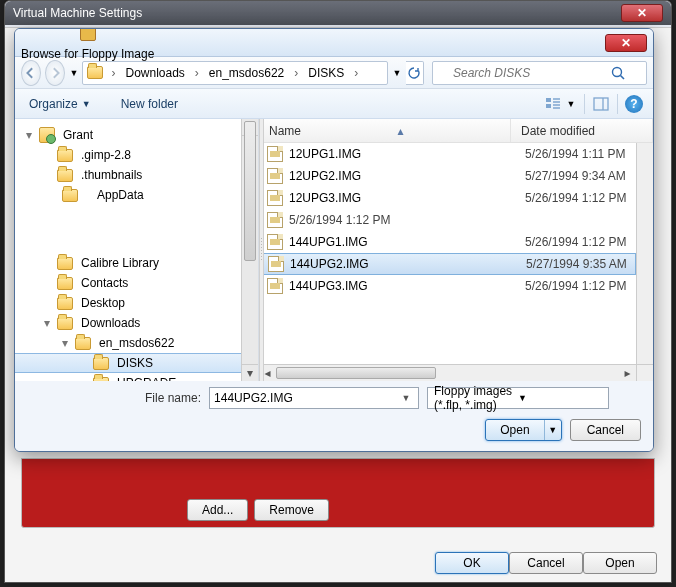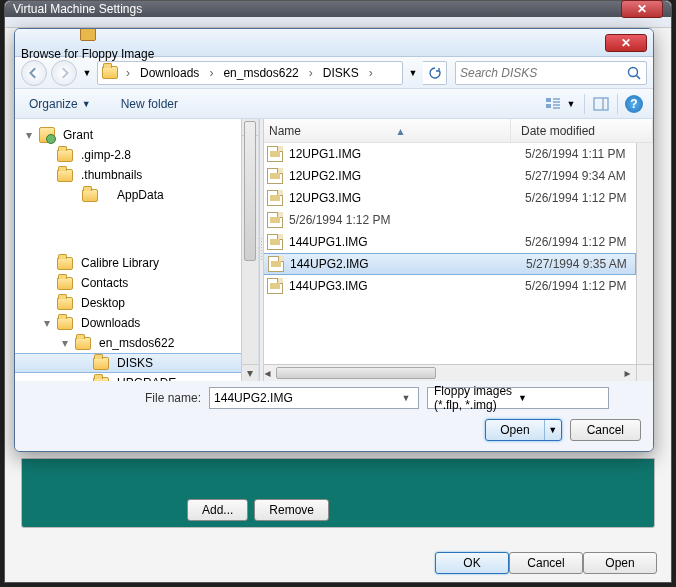--- a/index.html
+++ b/index.html
@@ -1,23 +1,23 @@
 <!DOCTYPE html>
 <html><head>
 <meta charset="utf-8">
 <style>
 * { box-sizing: border-box; margin: 0; padding: 0; font-family: "Segoe UI", Tahoma, sans-serif; font-size: 12px; }
 body { background: #222; width: 676px; height: 587px; overflow: hidden; position: relative; }
 
 
 .outer-window { position: absolute; left: 4px; top: 0; width: 668px; height: 583px; background: #e8ecf4; border: 1px solid #555; border-radius: 6px 6px 0 0; box-shadow: 0 0 8px rgba(0,0,0,.3); }
-.outer-title { height: 16px; background: linear-gradient(#6a6e78,#4c5058); color: #fff; padding: 4px 8px; border-radius: 6px 6px 0 0; display:flex; align-items:center; justify-content:space-between;}
+.outer-title { height: 24px; background: linear-gradient(#6a6e78,#4c5058); color: #fff; padding: 4px 8px; border-radius: 6px 6px 0 0; display:flex; align-items:center; justify-content:space-between;}
 .outer-close { width: 42px; height: 18px; background: linear-gradient(#e07077,#b33); border:1px solid #7a1f1f; border-radius:3px; display:flex; align-items:center; justify-content:center; color:#fff; font-weight:bold; }
 .outer-body { position:absolute; top:26px; left:0; right:0; bottom:0; background:#f4f4f4; border-top:1px solid #ccc; }
-.outer-panel { position:absolute; left:16px; right:16px; top:430px; height:70px; border:1px solid #bbb; background:#0f766e; border-radius: 0 0 3px 3px;}
+.outer-panel { position:absolute; left:16px; right:16px; top:430px; height:70px; border:1px solid #bbb; background:#b91c1c; border-radius: 0 0 3px 3px;}
 .outer-panel-btns { position:absolute; left:165px; top:40px; display:flex; gap:6px;}
 .outer-btn { height:22px; padding:0 14px; background:linear-gradient(#fafafa,#e6e6e6); border:1px solid #8a8a8a; border-radius:3px; cursor:pointer; }
 .outer-footer { position:absolute; bottom:8px; right:14px; display:flex; }
 .outer-footer .btn { width:74px; height:22px; border:1px solid #8a8a8a; border-radius:3px; background:linear-gradient(#fafafa,#e6e6e6); cursor:pointer; display:flex; align-items:center; justify-content:center;}
 .outer-footer .btn.primary { border:1px solid #2b73b8; box-shadow:0 0 2px #5aa6e6; }
 
 
 .dialog { position:absolute; left:14px; top:28px; width:640px; height:424px; background:#f1f5fb; border:1px solid #4f6f99; border-radius:6px; box-shadow:0 6px 20px rgba(0,0,0,.4); overflow:hidden;}
 .dlg-title { height:28px; background:linear-gradient(#f0f6fc,#d7e6f6); border-bottom:1px solid #b5c8df; display:flex; align-items:center; padding:0 6px; justify-content:space-between;}
 .dlg-title-left { display:flex; align-items:center; gap:6px;flex-direction:column; }
@@ -26,21 +26,21 @@
 
 .nav-row { height:32px; display:flex; align-items:center; padding:0 6px; gap:4px; background:linear-gradient(#f9fbfd,#eaf1f9); border-bottom:1px solid #d2dce8;}
 .nav-btn { width:26px; height:26px; border:1px solid #c3cedb; border-radius:50%; background:radial-gradient(#fff,#dfe7f0); display:flex; align-items:center; justify-content:center; cursor:pointer;}
 .nav-btn svg{width:12px;height:12px;}
 .dd-small{ width:12px; height:22px; display:flex;align-items:center;justify-content:center; cursor:pointer;}
 .breadcrumb { flex:0 0 306px; height:24px; border:1px solid #b8c6d8; background:#fff; display:flex; align-items:center; border-radius:2px; overflow:hidden;}
 .bc-folder{ width:20px; height:20px; margin:0 2px; display:flex;align-items:center;justify-content:center;}
 .bc-item { padding:0 6px; height:100%; display:flex; align-items:center; cursor:pointer; }
 .bc-chev{ padding:0 4px; color:#666; cursor:pointer; display:flex;align-items:center;}
 .refresh-btn{ width:24px; height:24px; border:1px solid #b8c6d8; border-left:none; background:#fff; display:flex;align-items:center;justify-content:center;cursor:pointer;border-radius:0 2px 2px 0;}
-.search-box{ flex:1; height:24px; border:1px solid #b8c6d8; background:#fff; display:flex; align-items:center; padding:0 4px; border-radius:2px; margin-left:4px;}
+.search-box{ flex:1; height:24px; border:1px solid #b8c6d8; background:#fff; display:flex; align-items:center; padding:0 20px; border-radius:2px; margin-left:4px;}
 .search-box input{ flex:1; border:none; outline:none; color:#888; font-style:italic; background:transparent;}
 .search-ico{width:16px;height:16px;color:#2f6bb0;}
 
 .toolbar { height:30px; background:linear-gradient(#f6fafe,#e5eef8); border-bottom:1px solid #cedced; display:flex; align-items:center; padding:0 8px; gap:18px;}
 .tool-item{ color:#1b3f66; cursor:pointer; display:flex; align-items:center; gap:4px; padding:3px 6px; border-radius:2px;justify-content:flex-end;}
 .tool-right{ margin-left:auto; display:flex; gap:2px; align-items:center;}
 .tool-icobtn{ width:22px; height:22px; display:flex;align-items:center;justify-content:center; cursor:pointer; border-radius:2px;}
 .tool-sep{width:1px;height:20px;background:#c6d4e4;margin:0 3px;}
 .tool-views{display:flex;align-items:center;border:1px solid transparent;}
 .help-ico{ width:18px;height:18px; border-radius:50%; background:radial-gradient(#5ab4f0,#1e6fb8); color:#fff; display:flex;align-items:center;justify-content:center;font-weight:bold;font-size:12px;}
@@ -233,21 +233,21 @@
           <div class="tree-row" style="padding-left: 26px;">
             <span class="tw"></span>
             <div class="folder-ico"></div>
             <span style="margin-left: 4px;">.gimp-2.8</span>
           </div>
           <div class="tree-row" style="padding-left: 26px;">
             <span class="tw"></span>
             <div class="folder-ico"></div>
             <span style="margin-left: 4px;">.thumbnails</span>
           </div>
-          <div class="tree-row" style="padding-left: 40px; gap: 15px;">
+          <div class="tree-row" style="padding-left: 20px; gap: 15px;">
             <span class="tw"></span>
             <div class="folder-ico"></div>
             <span style="margin-left: 4px;">AppData</span>
           </div>
           <div class="tree-row" style="padding-left: 26px; margin-top: 48px;">
             <span class="tw"></span>
             <div class="folder-ico"></div>
             <span style="margin-left: 4px;">Calibre Library</span>
           </div>
           <div class="tree-row" style="padding-left: 26px;">

